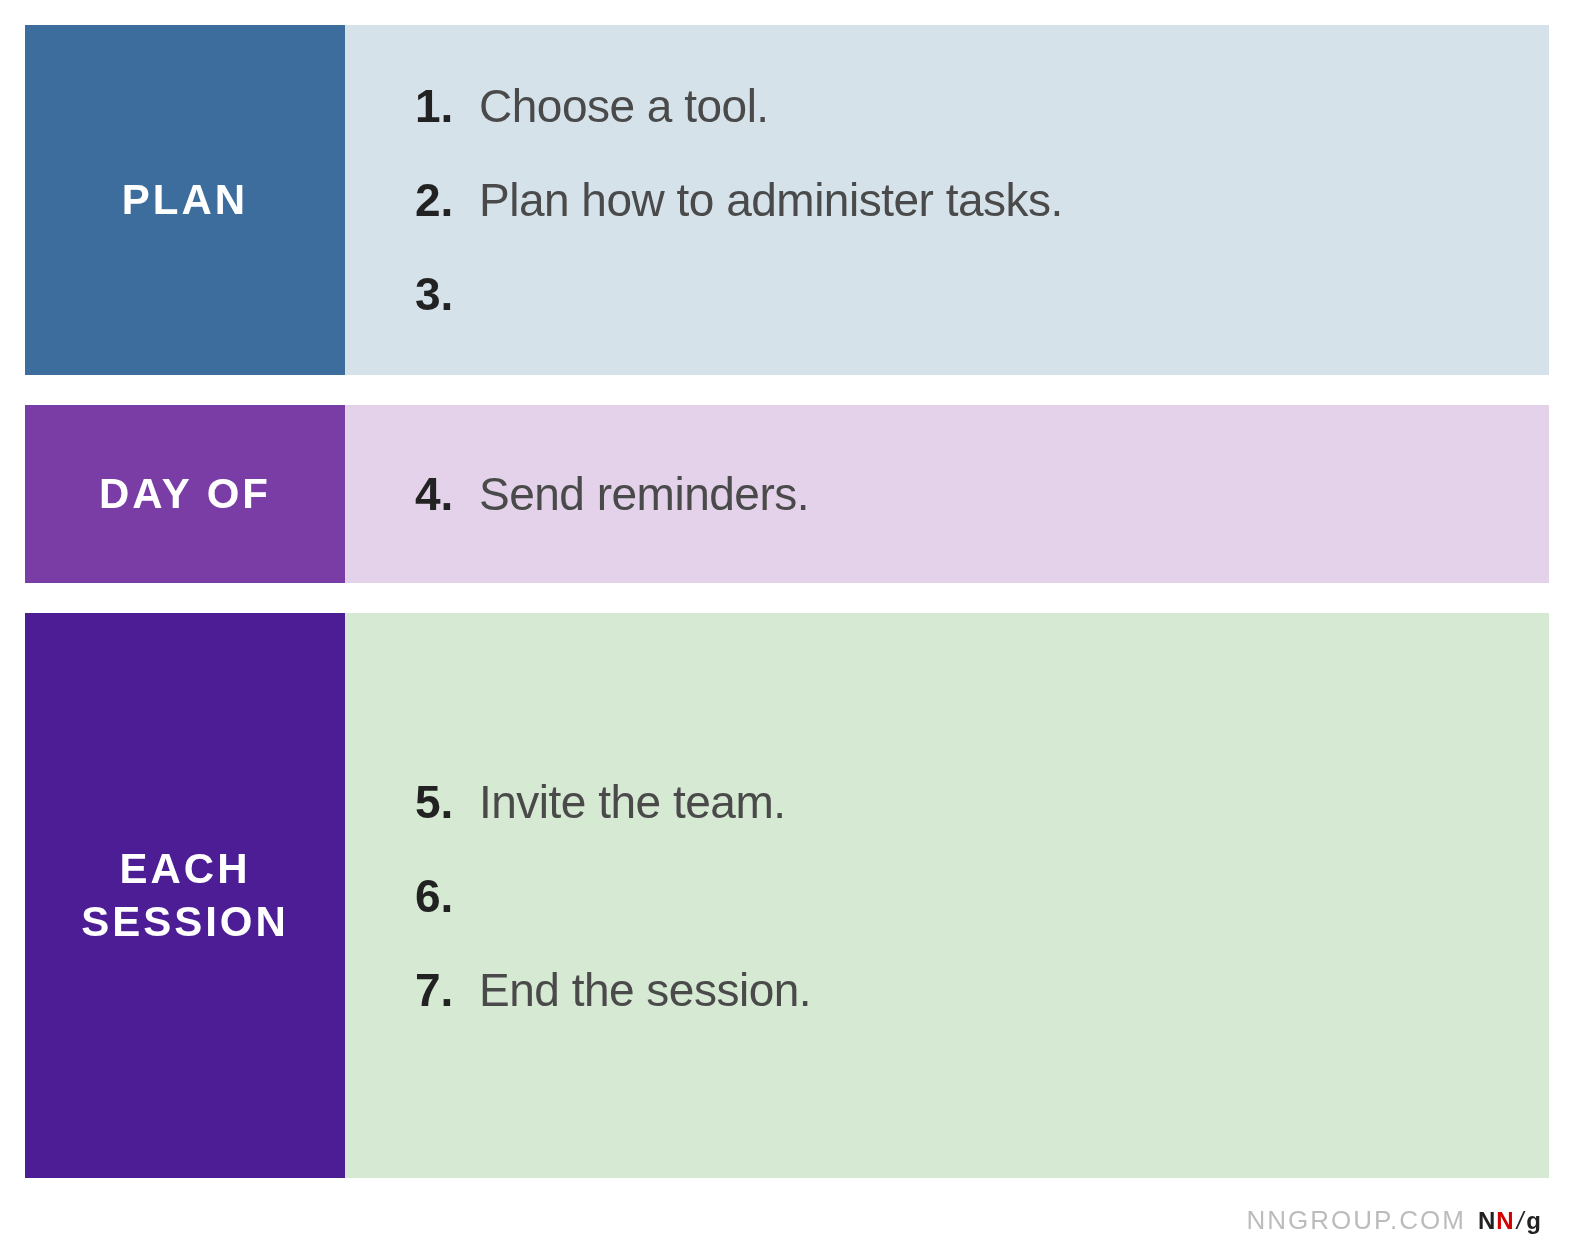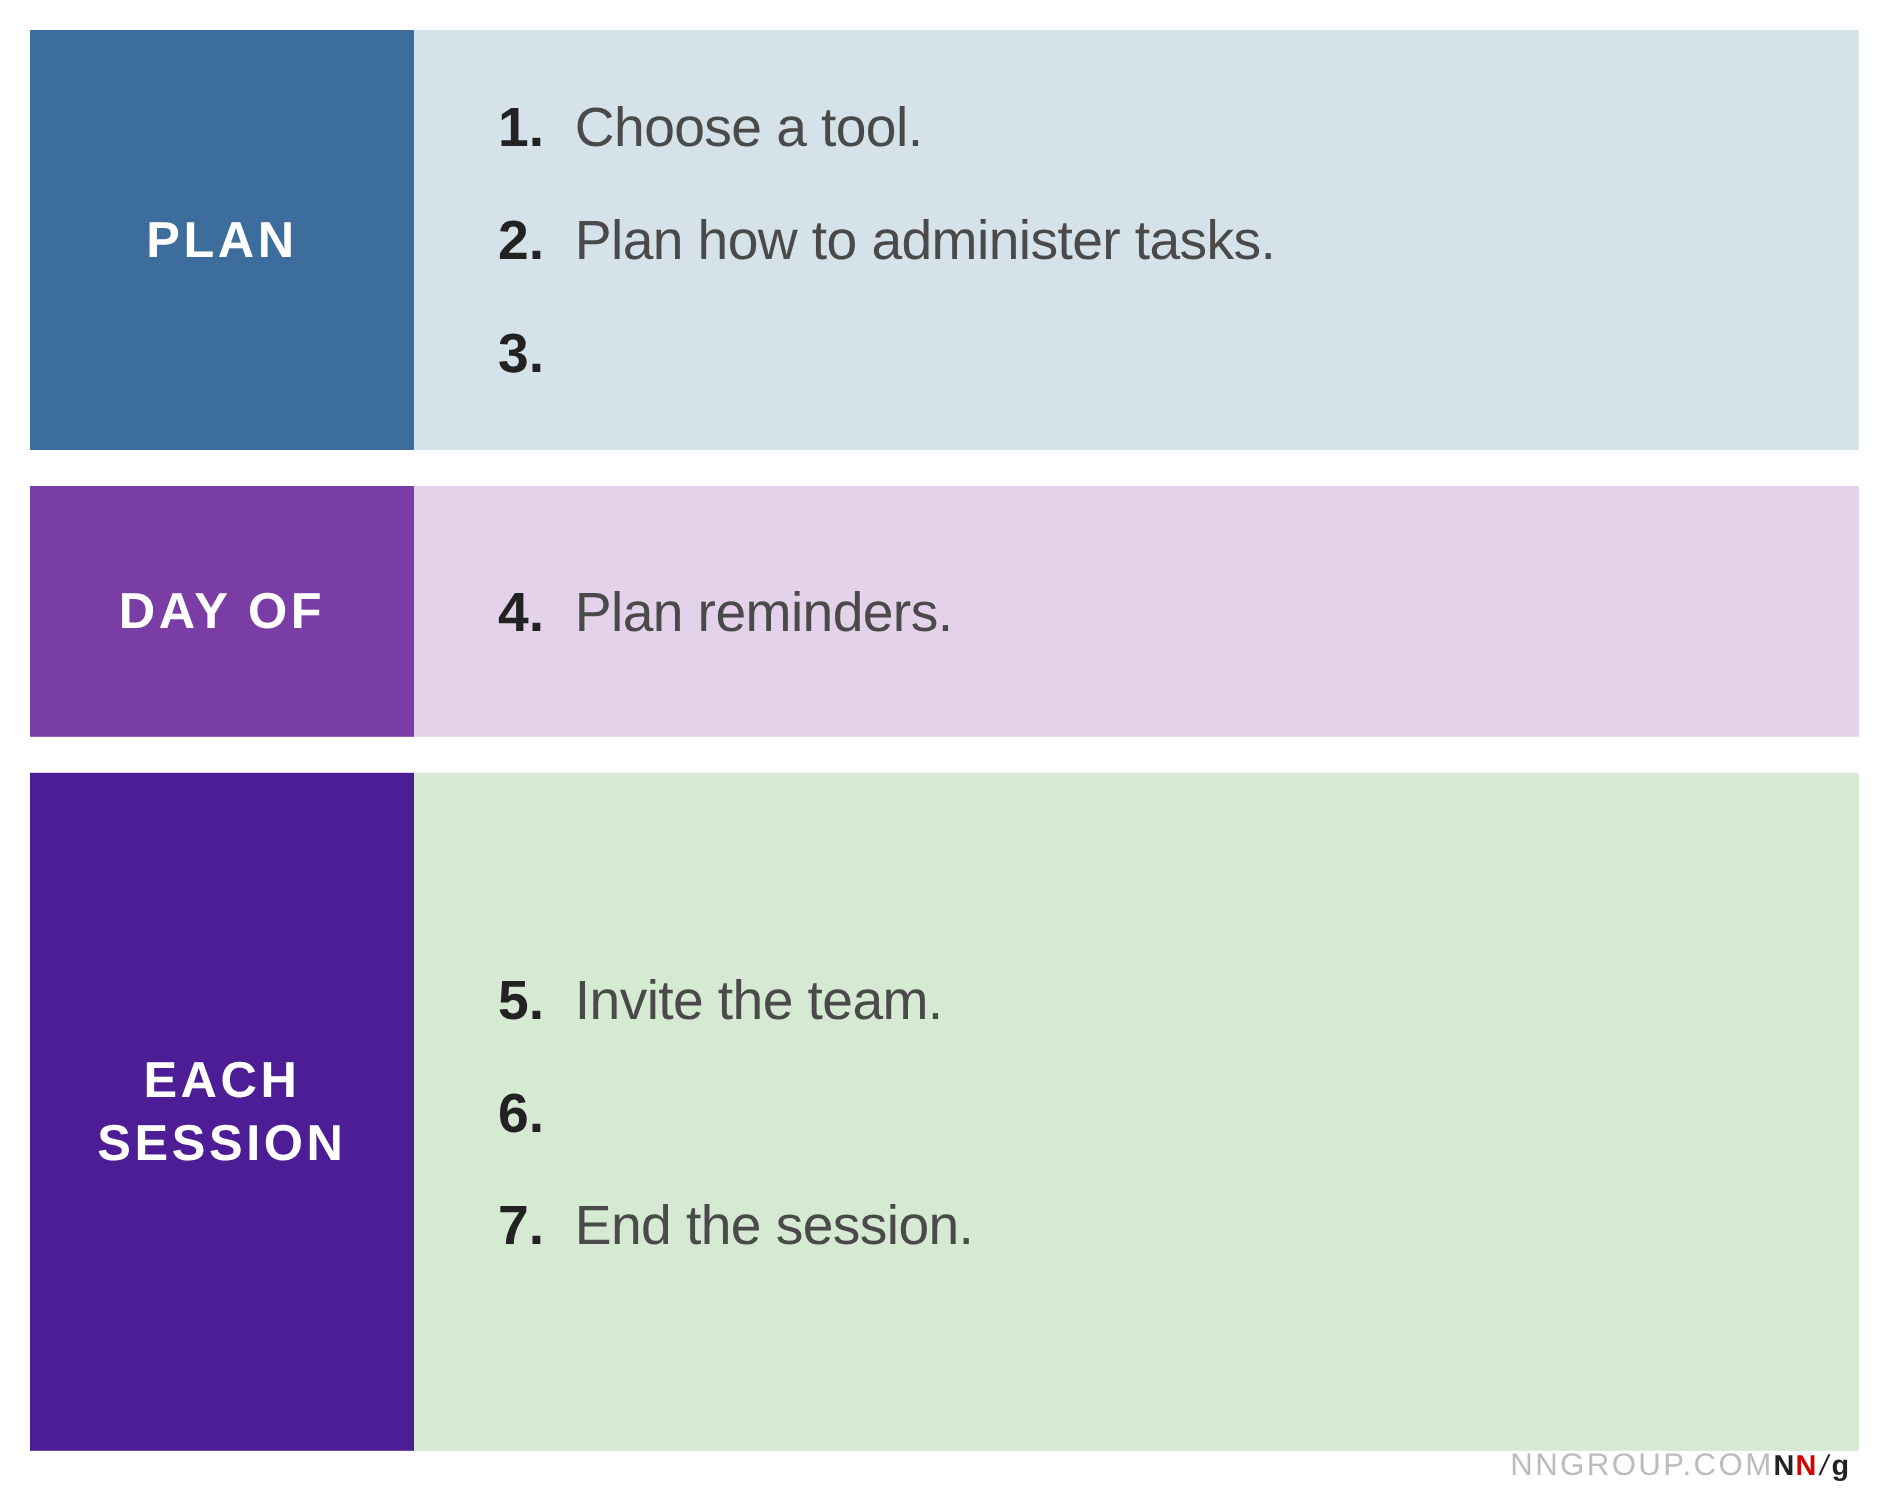--- a/index.html
+++ b/index.html
@@ -54,37 +54,37 @@
       color: #222222;
       margin-right: 14px;
       min-width: 50px;
     }
     .txt {
       font-weight: 400;
       letter-spacing: -0.5px;
     }
     
     .section-plan { height: 350px; }
-    .section-dayof { height: 209px; margin-top: 21px; }
+    .section-dayof { height: 178px; margin-top: 21px; }
     .section-each { height: 565px; }
     
     .label-plan   { background: #3c6d9c; }
     .content-plan { background: #d5e2ea; }
     .label-dayof   { background: #7a3da6; }
     .content-dayof { background: #e3d2e9; }
     .label-each   { background: #4c1d95; }
     .content-each { background: #d6e9d3; }
     
     .footer {
       position: absolute;
       bottom: 22px;
       right: 32px;
       display: flex;
       align-items: baseline;
-      gap: 0;
+      gap: 12px;
       font-size: 26px;
     }
     .footer-url {
       color: #bcbcbc;
       letter-spacing: 2px;
       font-weight: 500;
     }
     .footer-logo {
       font-weight: 800;
       font-size: 24px;
@@ -117,21 +117,21 @@
   </div>
 </div>
 
 <div class="section section-dayof">
   <div class="label-box label-dayof">
     <span>DAY OF</span>
   </div>
   <div class="content-box content-dayof">
     <div class="item">
       <span class="num">4.</span>
-      <span class="txt">Plan reminders.</span>
+      <span class="txt">Send reminders.</span>
     </div>
   </div>
 </div>
 
 <div class="section section-each">
   <div class="label-box label-each">
     <span>EACH SESSION</span>
   </div>
   <div class="content-box content-each">
     <div class="item">

